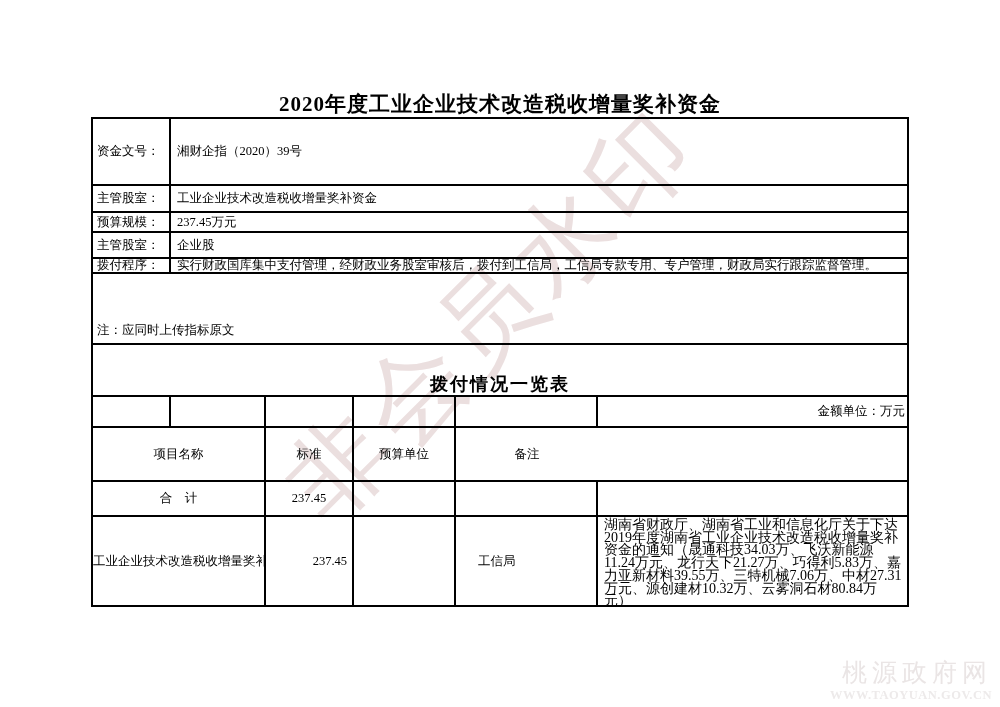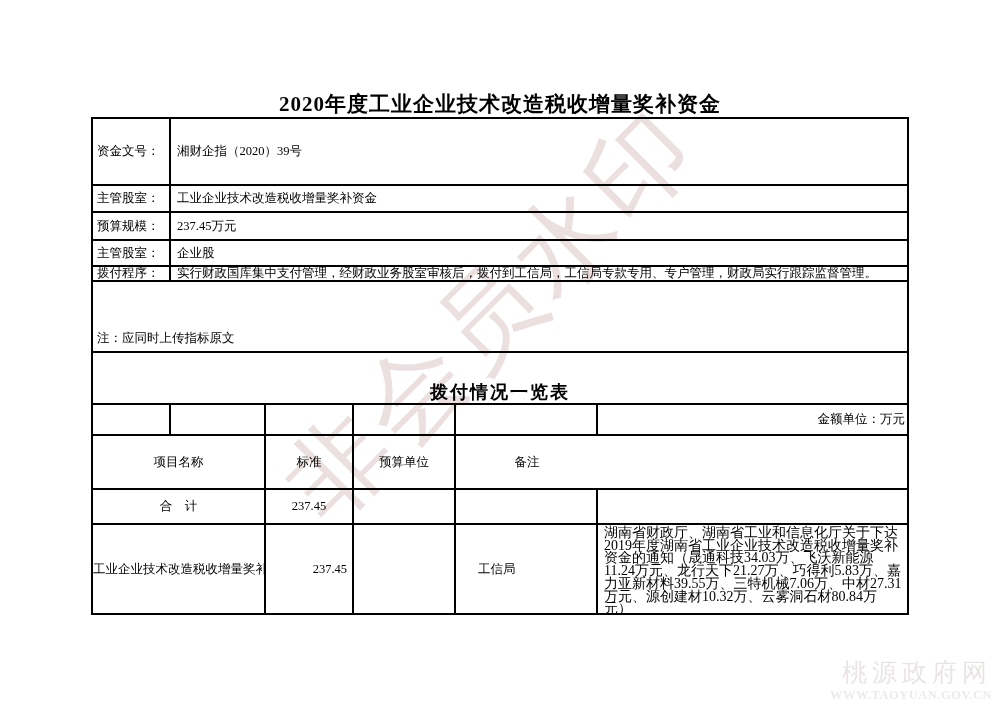--- a/index.html
+++ b/index.html
@@ -22,21 +22,21 @@
     position:absolute;left:0;top:90px;width:100%;text-align:center;
     font-size:21px;font-weight:bold;letter-spacing:1px;z-index:2;
   }
   
   .tbl{
     position:absolute;left:91px;top:117px;width:818px;
     border:2px solid #000;z-index:2;box-sizing:border-box;background:transparent;
   }
   .r{box-sizing:border-box;border-bottom:2px solid #000;width:100%;}
   .r:last-child{border-bottom:none;}
-  .h-r1{height:65px}.h-r2{height:67px}.h-r3{height:27px}.h-r4{height:28px}
+  .h-r1{height:65px}.h-r2{height:67px}.h-r3{height:27px}.h-r4{height:20px}
   .h-r5{height:26px}.h-r6{height:15px}.h-r7{height:27px}.h-r8{height:52px}
   .h-r9{height:31px}.h-r10{height:54px}.h-r11{height:35px}.h-r12{height:88px}
   
   .info-row{display:flex;}
   .info-label{
     width:78px;box-sizing:border-box;border-right:2px solid #000;flex:0 0 78px;
     display:flex;align-items:center;padding-left:4px;font-size:12.5px;white-space:nowrap;
   }
   .info-value{flex:1;display:flex;align-items:center;padding-left:6px;font-size:12.5px;white-space:nowrap;overflow:hidden;}
   

